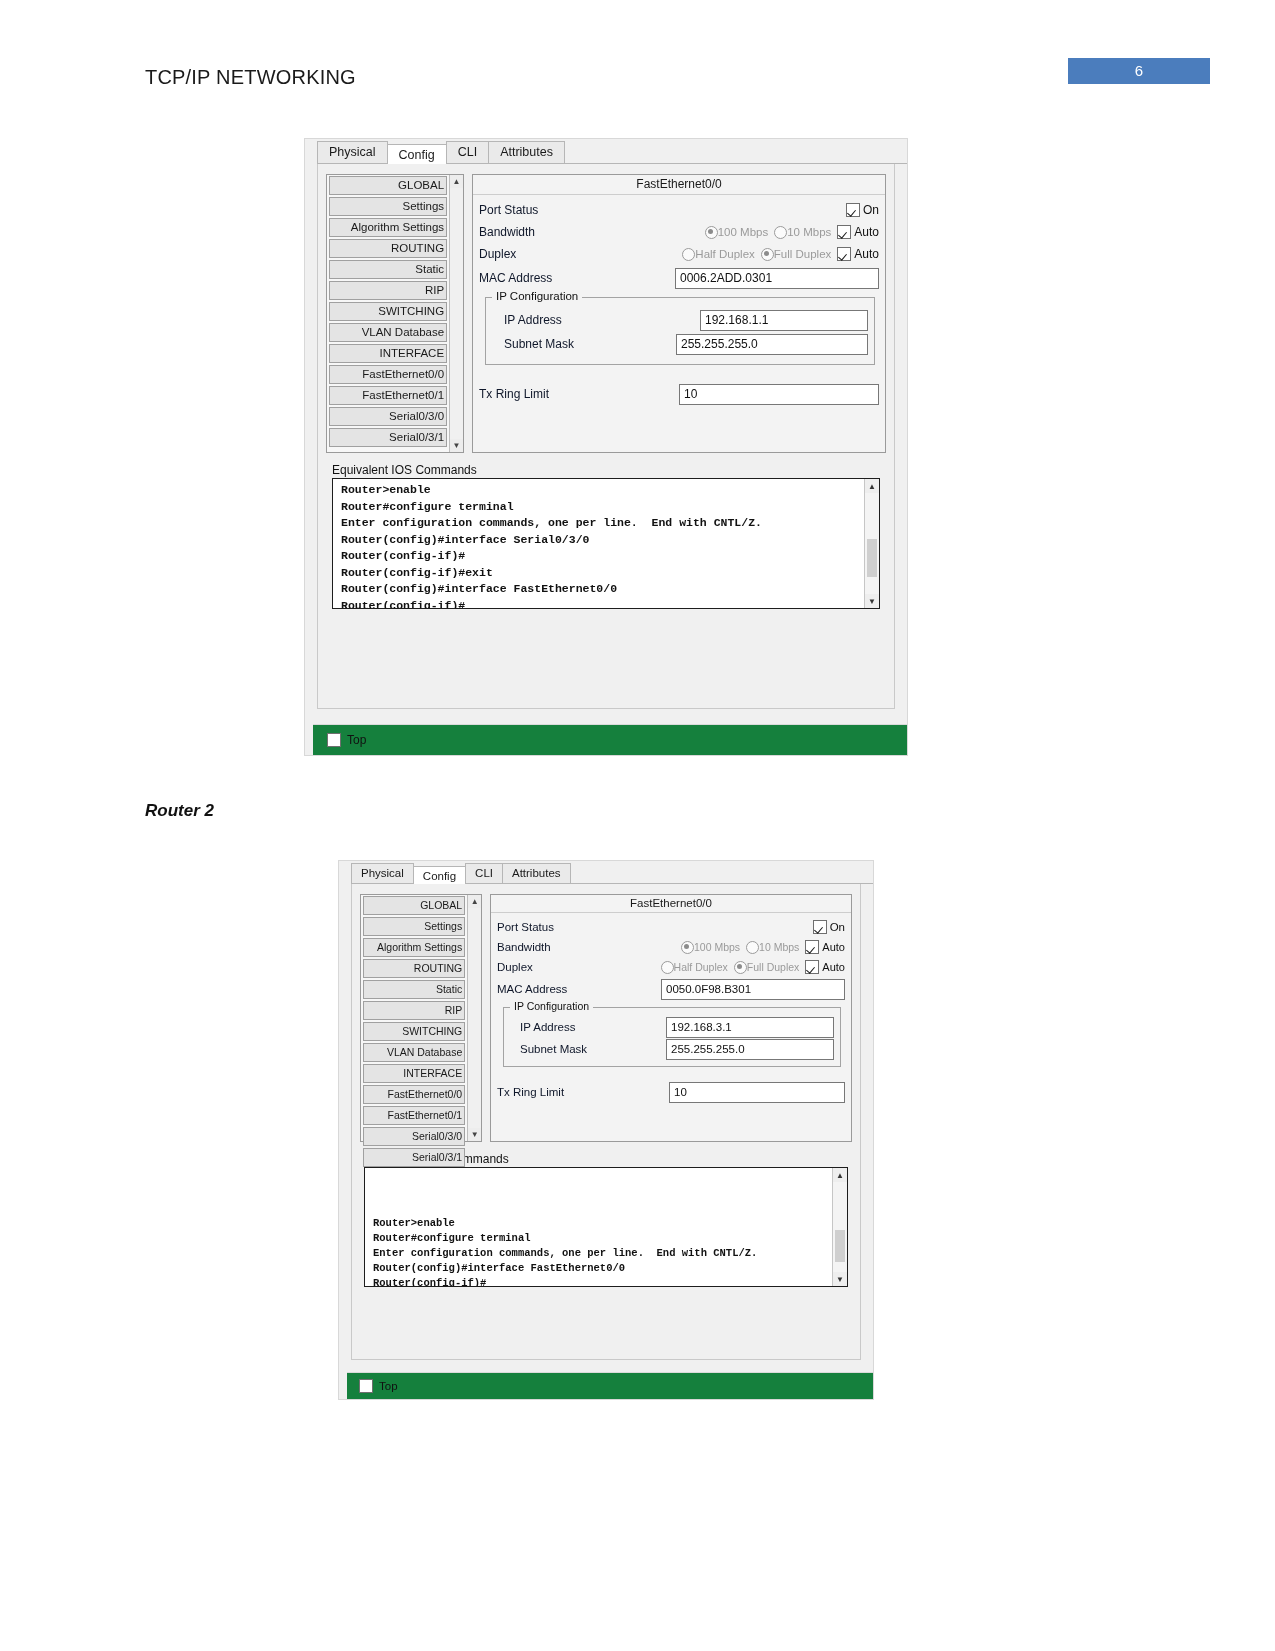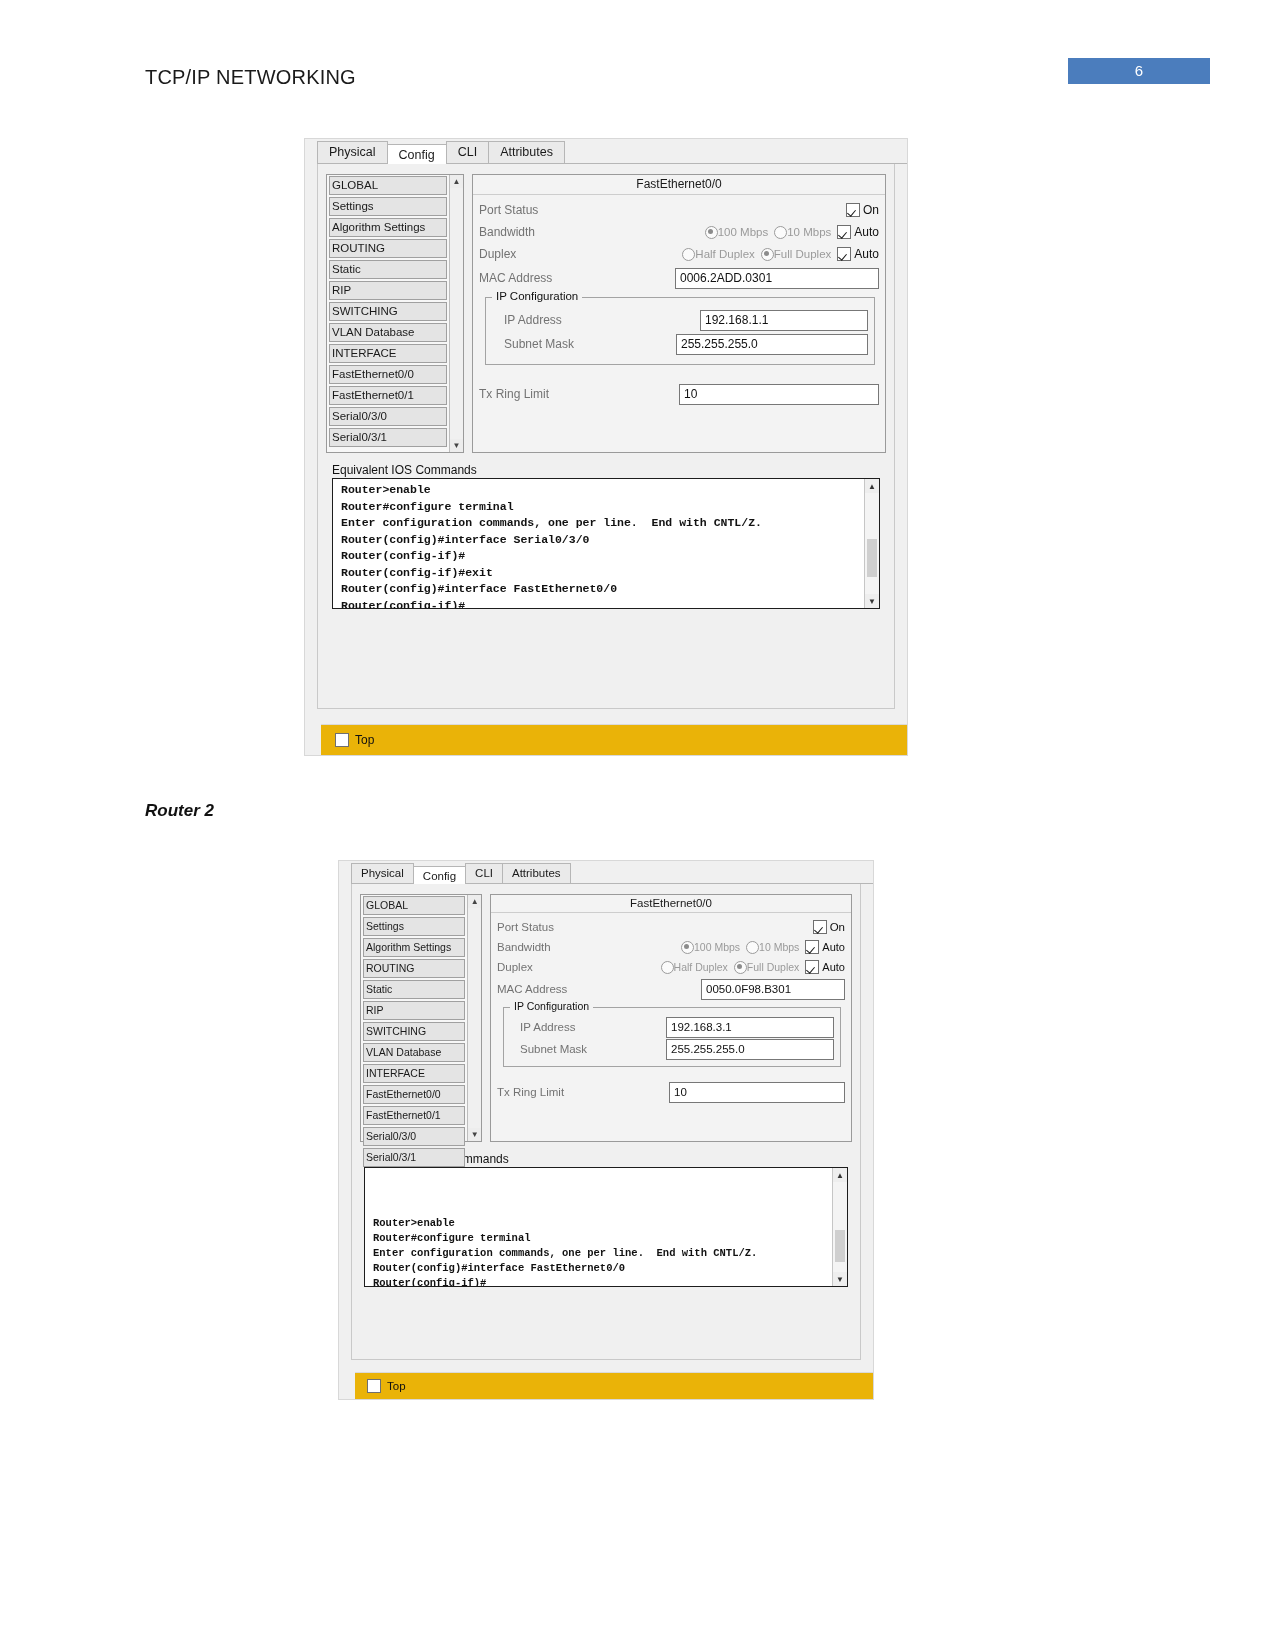--- a/index.html
+++ b/index.html
@@ -106,21 +106,21 @@
     position:relative;
     border:1px solid #9a9a9a;
     background:#f7f7f7;
     display:flex;
     box-sizing:border-box;
   }
   .sidebar-list { display:flex; flex-direction:column; }
   .sb-item {
     background:#e4e4e4;
     border:1px solid #a0a0a0;
-    text-align:left;
+    text-align:right;
     font-size:11.5px;
     color:#1a1a1a;
     margin:1px 2px;
     padding:2px 2px;
     line-height:13px;
     white-space:nowrap;
   }
   .sb-scroll {
     width:13px;
     background:#f0f0f0;
@@ -151,21 +151,21 @@
     padding:2px 0 3px 0;
     border-bottom:1px solid #cdcdcd;
     background:#f3f3f3;
   }
   .if-rows { padding:4px 6px 6px 6px; }
   .if-row {
     display:flex; align-items:center;
     min-height:22px;
   }
   .if-label {
-    font-size:12px; color:#737373;
+    font-size:12px; color:#0f172a;
     flex:none;
   }
   .spacer { flex:1; }
   .radio-group { display:flex; align-items:flex-start; }
   .radio {
     width:11px; height:11px; border-radius:50%;
     border:1px solid #9b9b9b; background:#fbfbfb;
     position:relative; flex:none;
   }
   .radio.sel::after {
@@ -240,25 +240,25 @@
     font-size:8px; color:#333; background:#eee;
   }
   .ios-scroll .a-dn { position:absolute; bottom:0; left:0; right:0; }
   .ios-scroll .thumb {
     position:absolute; left:2px; right:2px;
     background:#cfcfcf;
   }
 
   
   .win-footer {
-    position:absolute; left:16px; right:0; bottom:0;
+    position:absolute; left:8px; right:0; bottom:0;
     height:30px;
     display:flex; align-items:center;
     padding-left:14px;
-    background:#eab308;
+    background:#15803d;
     border-top:1px solid #dadada;
   }
   .footer-chk {
     width:12px; height:12px; border:1px solid #6f6f6f; background:#fff; margin-right:6px;
   }
   .footer-lbl { font-size:12px; color:#111; }
 </style>
 </head>
 <body>
 
@@ -460,21 +460,21 @@
               <span class="radio sel"></span>
               <span class="radio-lbl" style="font-size:10.5px;">Full Duplex</span>
             </span>
             <span class="chk on"></span>
             <span class="chk-lbl" style="font-size:11px;">Auto</span>
           </div>
 
           <div class="if-row" style="min-height:24px;">
             <span class="if-label" style="font-size:11.5px;">MAC Address</span>
             <span class="spacer"></span>
-            <span class="txt-field" style="width:144px; font-size:11.5px;">0050.0F98.B301</span>
+            <span class="txt-field" style="width:184px; font-size:11.5px;">0050.0F98.B301</span>
           </div>
 
           <div class="ipcfg" style="padding:8px 6px 6px 6px;">
             <span class="ipcfg-legend" style="font-size:10.5px;">IP Configuration</span>
             <div class="if-row" style="min-height:22px;">
               <span class="if-label" style="margin-left:10px; font-size:11.5px;">IP Address</span>
               <span class="spacer"></span>
               <span class="txt-field" style="width:168px; font-size:11.5px;">192.168.3.1</span>
             </div>
             <div class="if-row" style="min-height:22px;">

